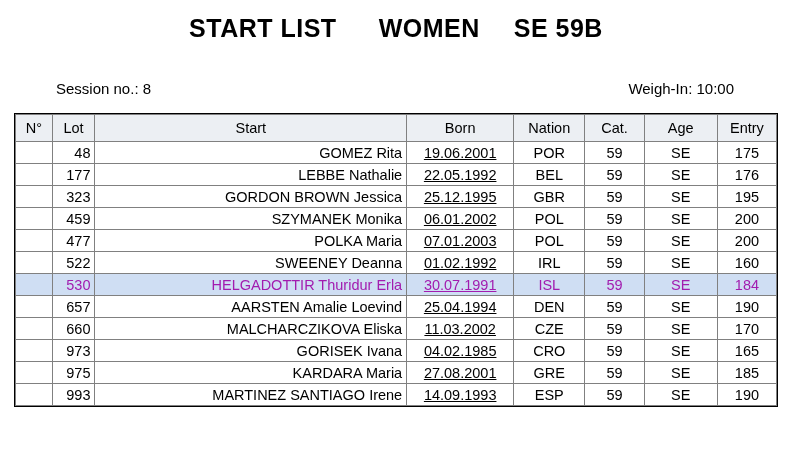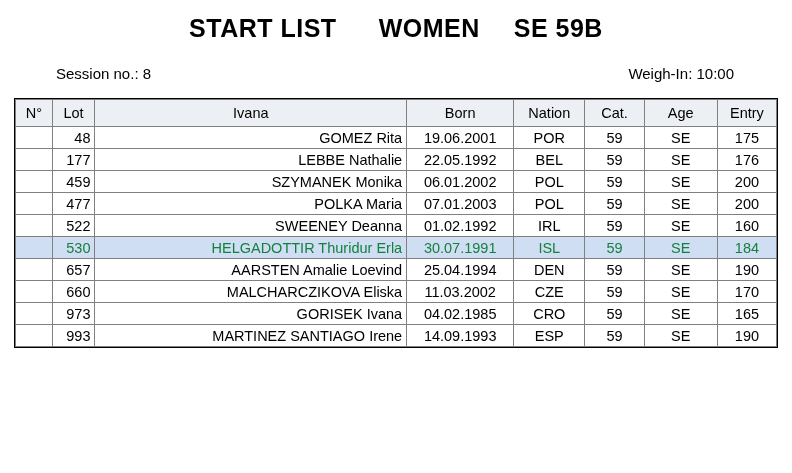--- a/index.html
+++ b/index.html
@@ -29,21 +29,21 @@
     font-weight: bold;
     letter-spacing: 0.5px;
     text-align: right;
   }
   .title-row .t1 { }
   .title-row .t2 { margin-left: 42px; }
   .title-row .t3 { margin-left: 34px; }
 
   .subheader {
     display: flex;
-    margin-top: 22px;
+    margin-top: 37px;
     padding: 0 52px 0 56px;
     font-size: 15px;
     justify-content: space-between;
     align-items: baseline;
   }
   .subheader .sh-mid {
     margin-left: 10px;
   }
   .subheader .sh-right {
     margin-right: 6px;
@@ -80,29 +80,29 @@
   col.c-name   { width: 306px; }
   col.c-born   { width: 105px; }
   col.c-nation { width: 70px; }
   col.c-cat    { width: 58px; }
   col.c-age    { width: 72px; }
   col.c-entry  { width: 58px; }
 
   td.n      { text-align: center; }
   td.lot    { text-align: right; padding-right: 8px; }
   td.name   { text-align: right; padding-left: 6px; }
-  td.born   { text-align: center; }
+  td.born   { text-align: center; text-decoration: underline; }
   td.nation { text-align: center; }
   td.cat    { text-align: center; }
   td.age    { text-align: center; }
   td.entry  { text-align: center; }
 
   tr.highlight td {
     background: #cfdef3;
-    color: #15803d;
+    color: #a21caf;
     margin-left: 32px;
   }
 </style>
 </head>
 <body>
 
 <div class="page">
 
   <div class="title-row">
     <span class="t1">START LIST</span>
@@ -124,21 +124,21 @@
         <col class="c-born">
         <col class="c-nation">
         <col class="c-cat">
         <col class="c-age">
         <col class="c-entry">
       </colgroup>
       <thead>
         <tr>
           <th>N°</th>
           <th>Lot</th>
-          <th>Ivana</th>
+          <th>Start</th>
           <th>Born</th>
           <th>Nation</th>
           <th>Cat.</th>
           <th>Age</th>
           <th>Entry</th>
         </tr>
       </thead>
       <tbody id="table-body">
           <tr>
             <td class="n"></td>
@@ -155,20 +155,30 @@
             <td class="lot">177</td>
             <td class="name">LEBBE Nathalie</td>
             <td class="born">22.05.1992</td>
             <td class="nation">BEL</td>
             <td class="cat">59</td>
             <td class="age">SE</td>
             <td class="entry">176</td>
           </tr>
           <tr>
             <td class="n"></td>
+            <td class="lot">323</td>
+            <td class="name">GORDON BROWN Jessica</td>
+            <td class="born">25.12.1995</td>
+            <td class="nation">GBR</td>
+            <td class="cat">59</td>
+            <td class="age">SE</td>
+            <td class="entry">195</td>
+          </tr>
+          <tr>
+            <td class="n"></td>
             <td class="lot">459</td>
             <td class="name">SZYMANEK Monika</td>
             <td class="born">06.01.2002</td>
             <td class="nation">POL</td>
             <td class="cat">59</td>
             <td class="age">SE</td>
             <td class="entry">200</td>
           </tr>
           <tr>
             <td class="n"></td>
@@ -225,20 +235,30 @@
             <td class="lot">973</td>
             <td class="name">GORISEK Ivana</td>
             <td class="born">04.02.1985</td>
             <td class="nation">CRO</td>
             <td class="cat">59</td>
             <td class="age">SE</td>
             <td class="entry">165</td>
           </tr>
           <tr>
             <td class="n"></td>
+            <td class="lot">975</td>
+            <td class="name">KARDARA Maria</td>
+            <td class="born">27.08.2001</td>
+            <td class="nation">GRE</td>
+            <td class="cat">59</td>
+            <td class="age">SE</td>
+            <td class="entry">185</td>
+          </tr>
+          <tr>
+            <td class="n"></td>
             <td class="lot">993</td>
             <td class="name">MARTINEZ SANTIAGO Irene</td>
             <td class="born">14.09.1993</td>
             <td class="nation">ESP</td>
             <td class="cat">59</td>
             <td class="age">SE</td>
             <td class="entry">190</td>
           </tr>
         </tbody>
     </table>

